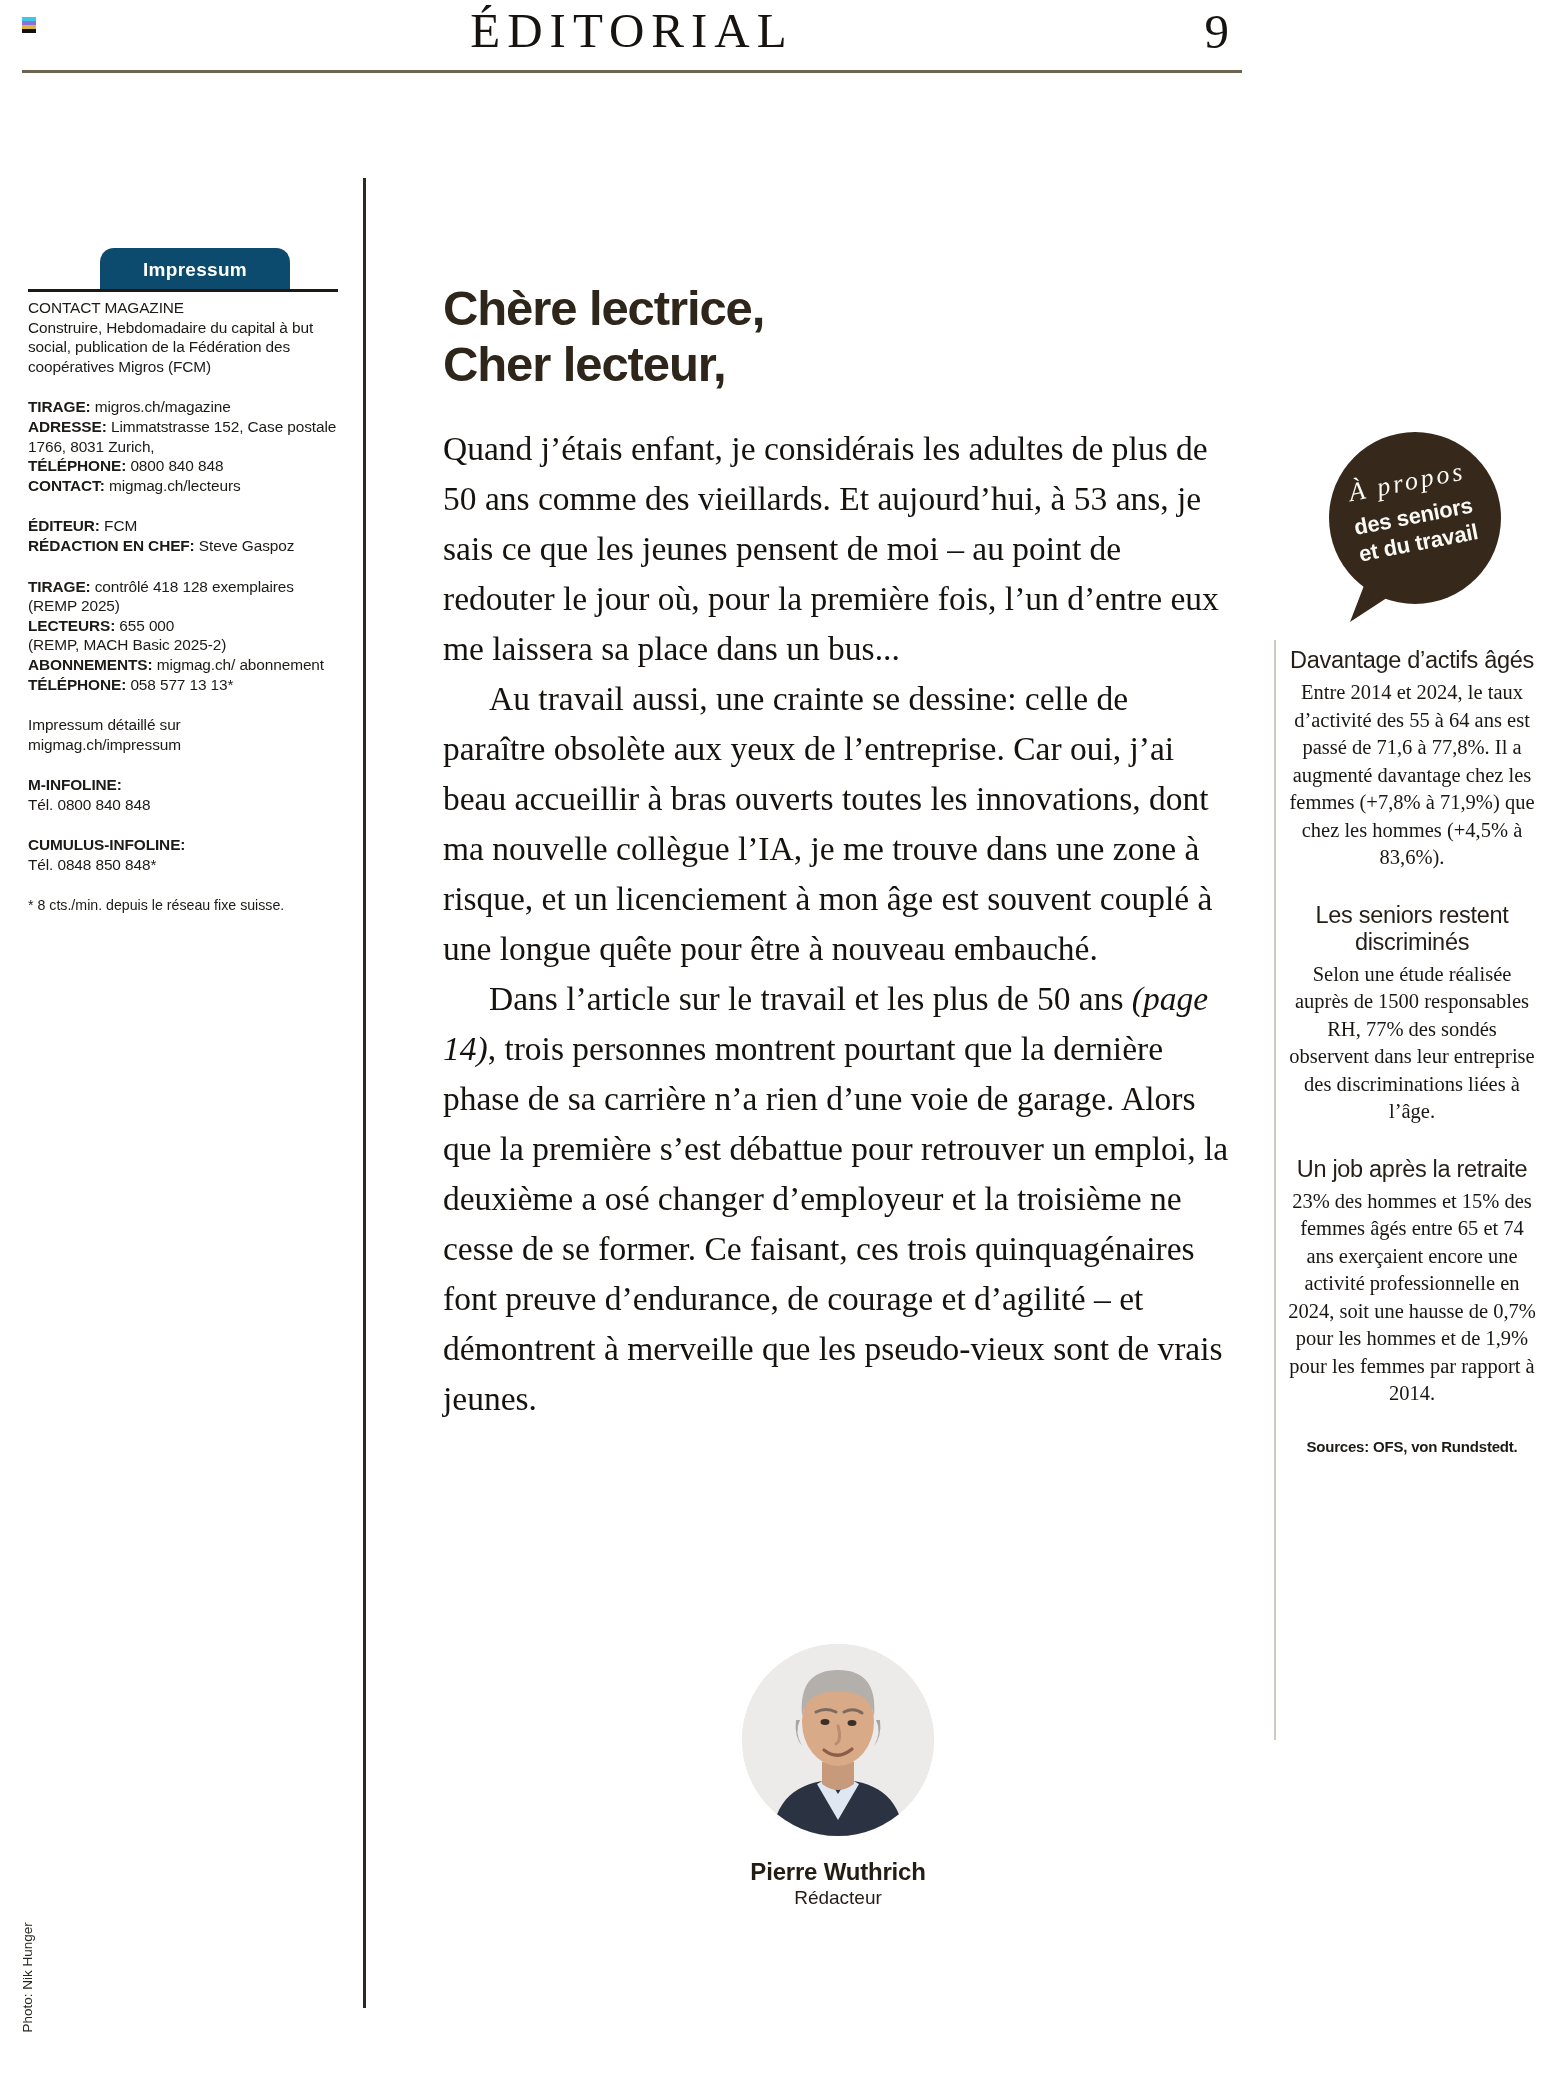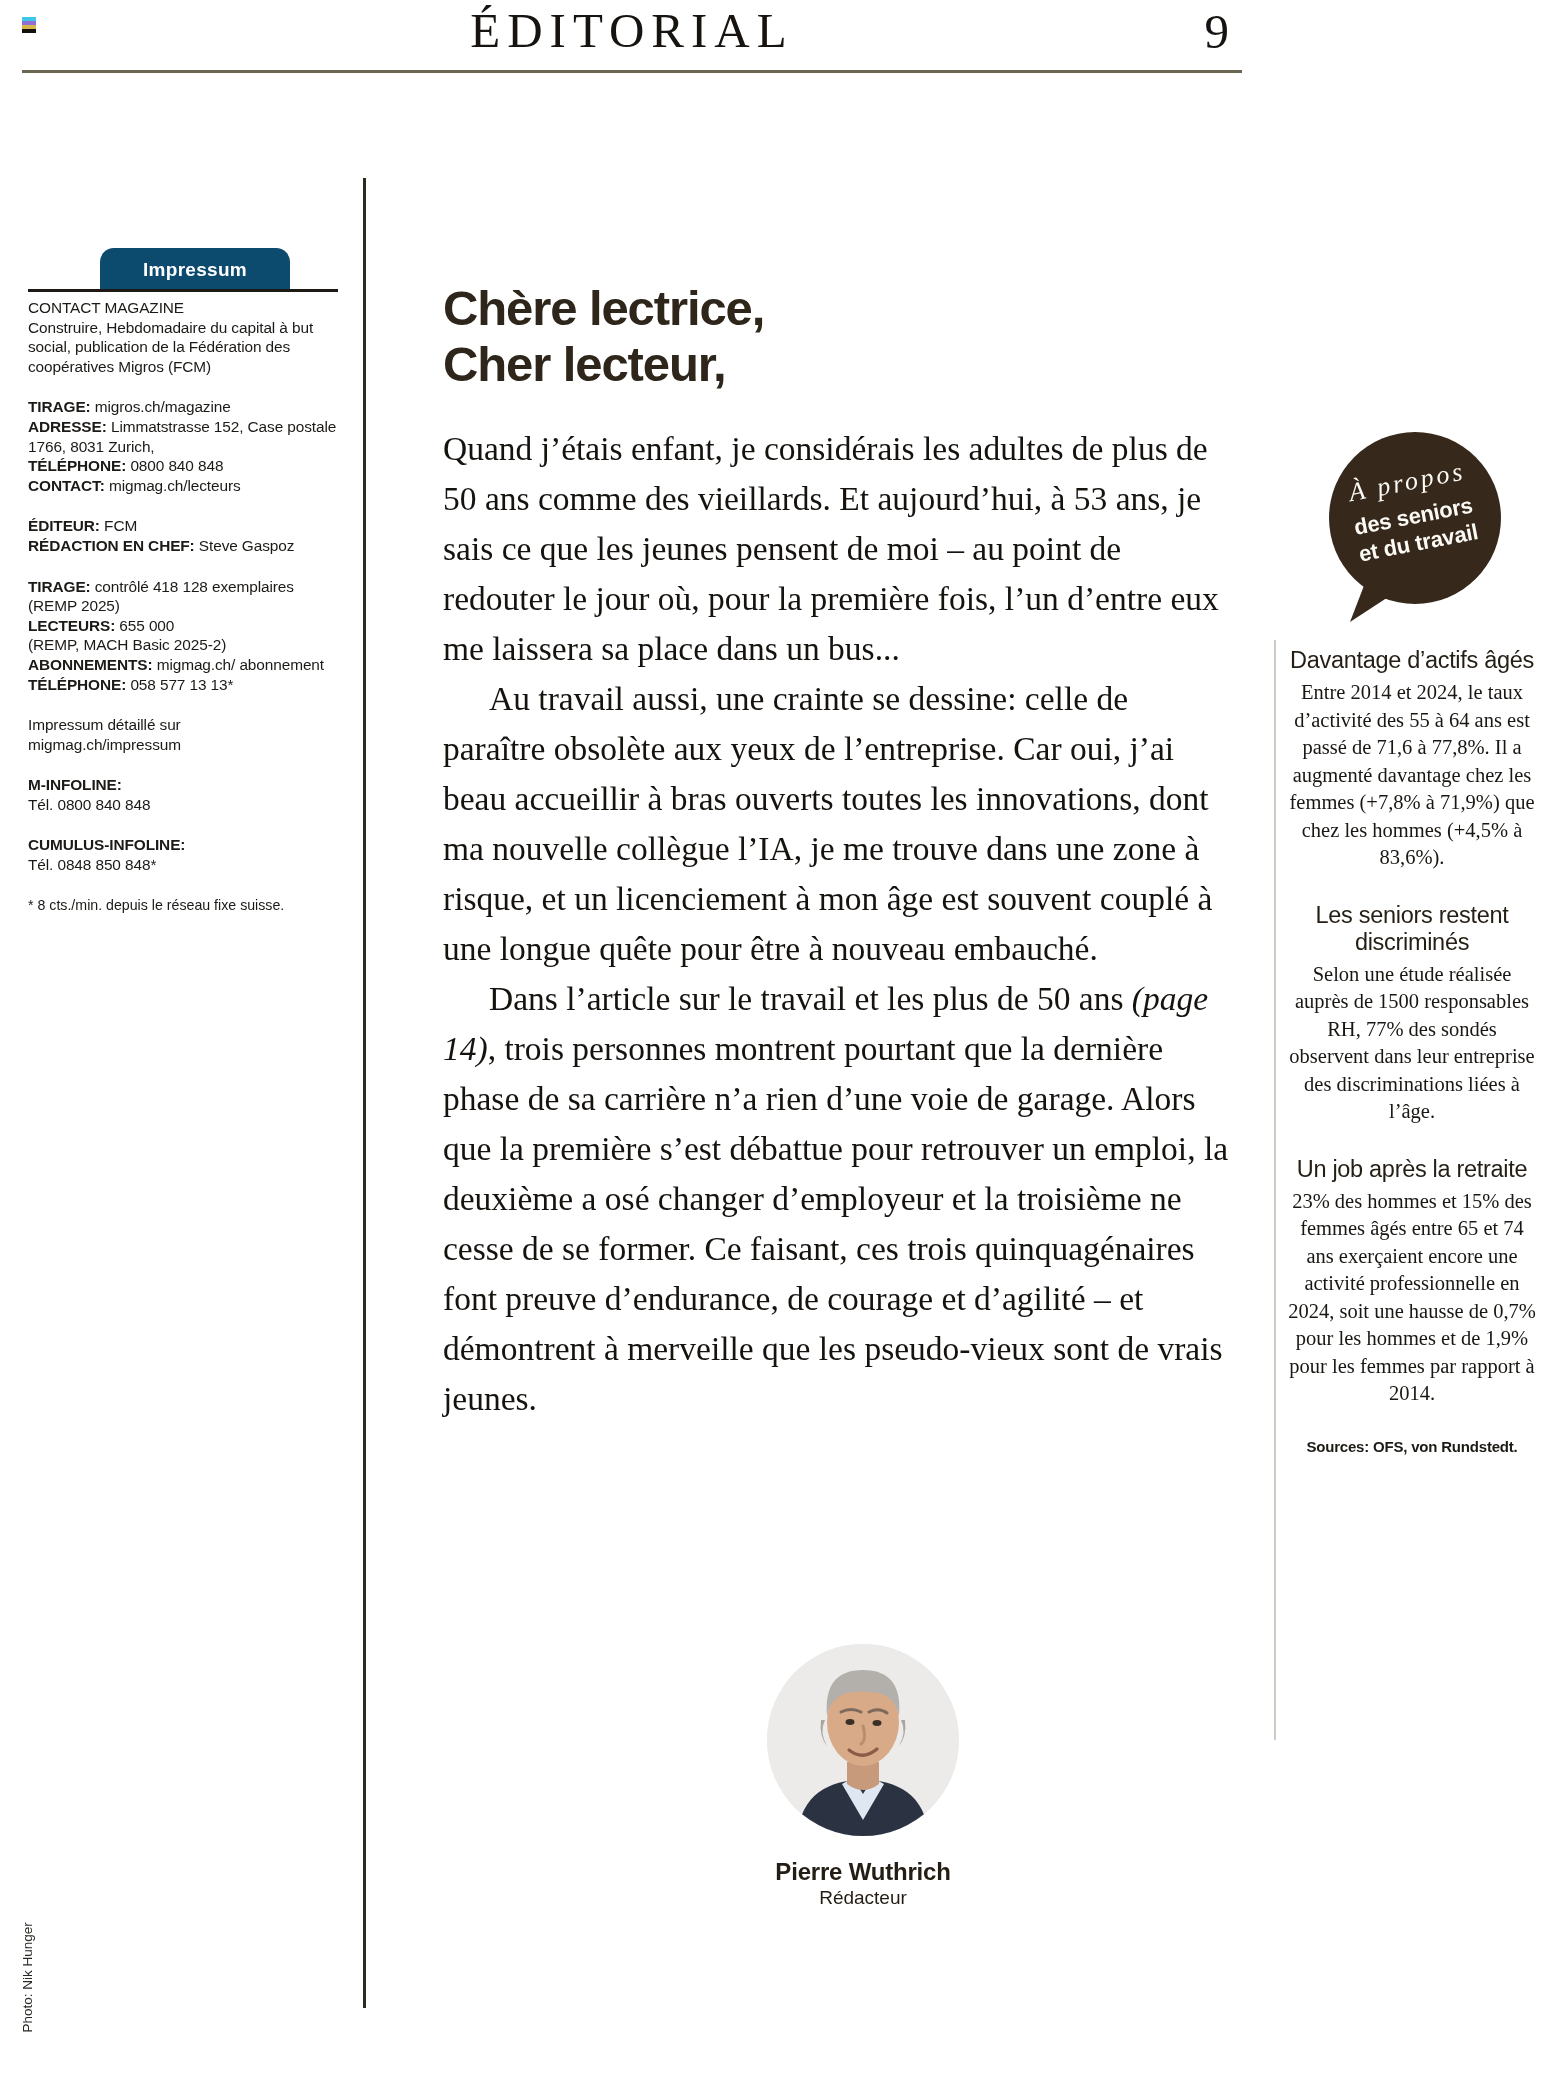--- a/index.html
+++ b/index.html
@@ -170,21 +170,21 @@
     line-height: 50px;
     color: #16130f;
     text-align: left;
   }
   .edit-body p + p { text-indent: 46px; }
   .edit-body i { font-style: italic; }
 
   
   #author-block {
     position: absolute;
-    left: 468px;
+    left: 443px;
     top: 1644px;
     width: 790px;
     text-align: center;
   }
   #author-photo {
     width: 192px;
     height: 192px;
     margin: 0 auto 22px;
     border-radius: 50%;
     overflow: hidden;

